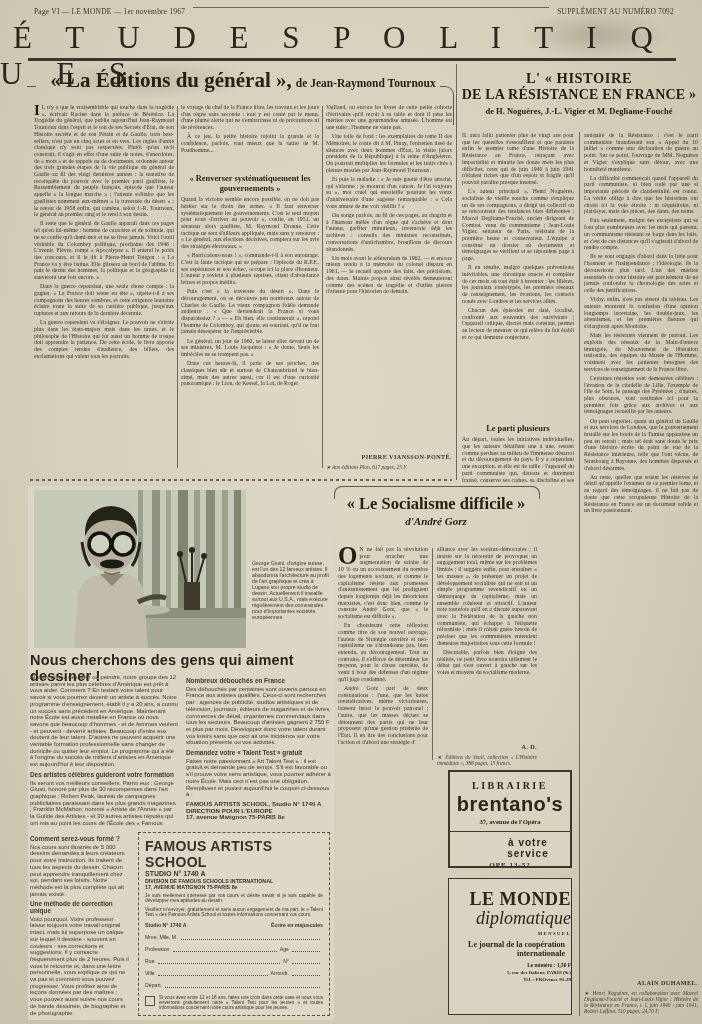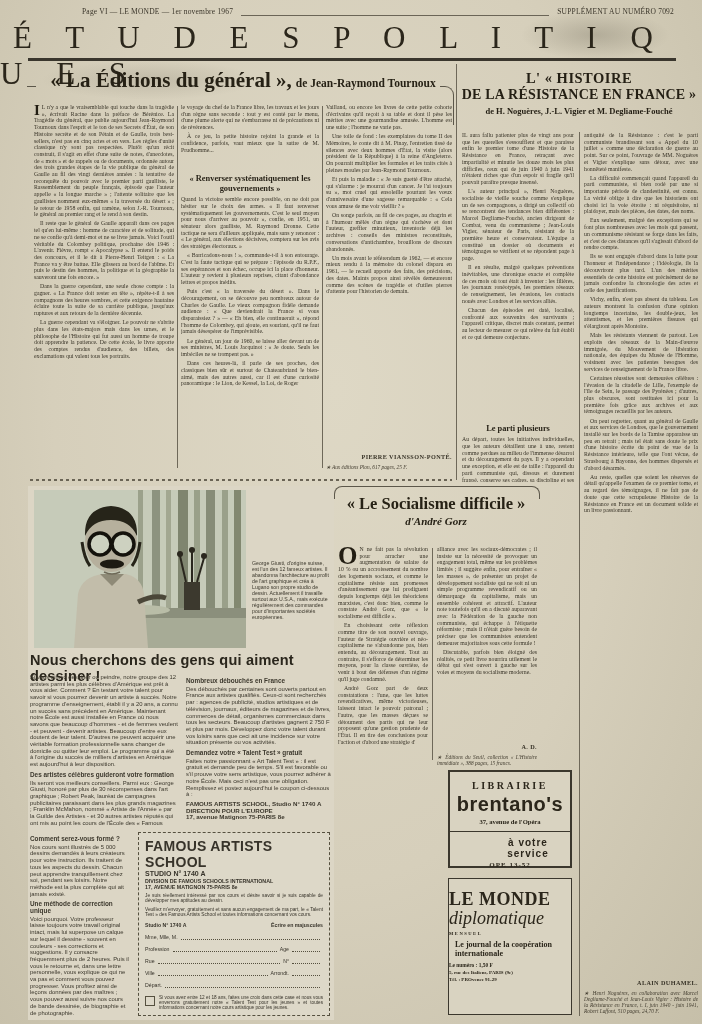--- a/index.html
+++ b/index.html
@@ -1,21 +1,21 @@
 <!DOCTYPE html>
 <html lang="fr"><head>
 <meta charset="utf-8">
 <style>
   html,body{margin:0;padding:0;background:#8a8474;}
   #page{position:relative;width:702px;height:1024px;margin:0 auto;overflow:hidden;
     background:radial-gradient(ellipse at 48% 38%, #ded8c5 0%, #d6cfbb 55%, #c6bfa9 100%);
     font-family:"Liberation Serif","DejaVu Serif",serif;color:#2f2a20;}
   .smudge{position:absolute;border-radius:50%;pointer-events:none;}
   
-  .meta-row{position:absolute;top:7px;left:34px;right:28px;display:flex;align-items:flex-end;font-size:7.5px;color:#3a352a;letter-spacing:.2px;margin-left:48px;}
+  .meta-row{position:absolute;top:7px;left:34px;right:28px;display:flex;align-items:flex-start;font-size:7.5px;color:#3a352a;letter-spacing:.2px;}
   .meta-rule{flex:1;border-top:1px solid #6b6557;margin:0 8px;height:0;}
   .page-title{position:absolute;top:20px;left:0;width:100%;text-align:left;font-size:31px;letter-spacing:13px;text-indent:13px;color:#2b261b;font-weight:normal;}
   .thick-rule{position:absolute;top:58px;left:28px;right:26px;height:3px;background:#3a362d;}
   
   .col{position:absolute;overflow:hidden;font-size:5.8px;line-height:6.7px;color:#383327;text-align:justify;}
   .col p{margin:0 0 2.5px;}
   .para{text-indent:6px;}
   .col p:first-child{text-indent:0;}
   .dropcap::first-letter{float:left;font-size:15px;line-height:11px;font-weight:bold;padding:1px 2px 0 0;color:#221d12;}
   .dropcap-big::first-letter{float:left;font-size:25px;line-height:19px;font-weight:bold;padding:0 2px 0 0;color:#221d12;}
@@ -69,21 +69,21 @@
   .cp-check{display:flex;margin-top:7px;font-size:4.7px;line-height:5.2px;text-align:justify;}
   .cp-box{flex:0 0 8px;height:8px;border:1px solid #55503f;margin-right:4px;margin-top:1px;}
   
   .bren{position:absolute;left:448px;top:770px;width:124px;height:98px;border:2px solid #3b372d;background:#d9d3c1;text-align:center;box-sizing:border-box;padding-top:8px;color:#2b261b;}
   .bren-lib{font-size:10px;font-weight:bold;letter-spacing:2.5px;}
   .bren-name{font-family:"Liberation Sans","DejaVu Sans",sans-serif;font-size:20px;font-weight:bold;letter-spacing:.5px;margin-top:2px;}
   .bren-addr{font-size:6.6px;font-weight:bold;margin-top:2px;}
   .bren-rule{width:100%;height:1px;background:#3b372d;margin:6px 0 5px;}
   .bren-serv{font-family:"Liberation Sans","DejaVu Sans",sans-serif;font-size:10px;font-weight:bold;letter-spacing:1px;padding-left:36px;}
   .bren-tel{font-size:7px;font-weight:bold;letter-spacing:1px;margin-top:2px;}
-  .diplo{position:absolute;left:448px;top:878px;width:124px;height:137px;border:1.5px solid #3b372d;background:#d9d3c1;text-align:left;box-sizing:border-box;padding-top:10px;color:#2b261b;}
+  .diplo{position:absolute;left:448px;top:878px;width:124px;height:137px;border:1.5px solid #3b372d;background:#d9d3c1;text-align:right;box-sizing:border-box;padding-top:10px;color:#2b261b;}
   .diplo-t1{font-size:18px;font-weight:bold;letter-spacing:.5px;}
   .diplo-t2{font-size:18px;font-style:italic;margin-top:-2px;}
   .diplo-freq{font-size:4.6px;font-weight:bold;letter-spacing:1.5px;margin-top:2px;}
   .diplo-tag{font-size:8px;font-weight:bold;line-height:9px;margin:4px 6px 0;}
   .diplo-price{font-size:5.4px;font-weight:bold;margin-top:4px;}
   .diplo-addr{font-size:5px;font-weight:bold;margin-top:2px;}
 </style>
 </head>
 <body>
 

